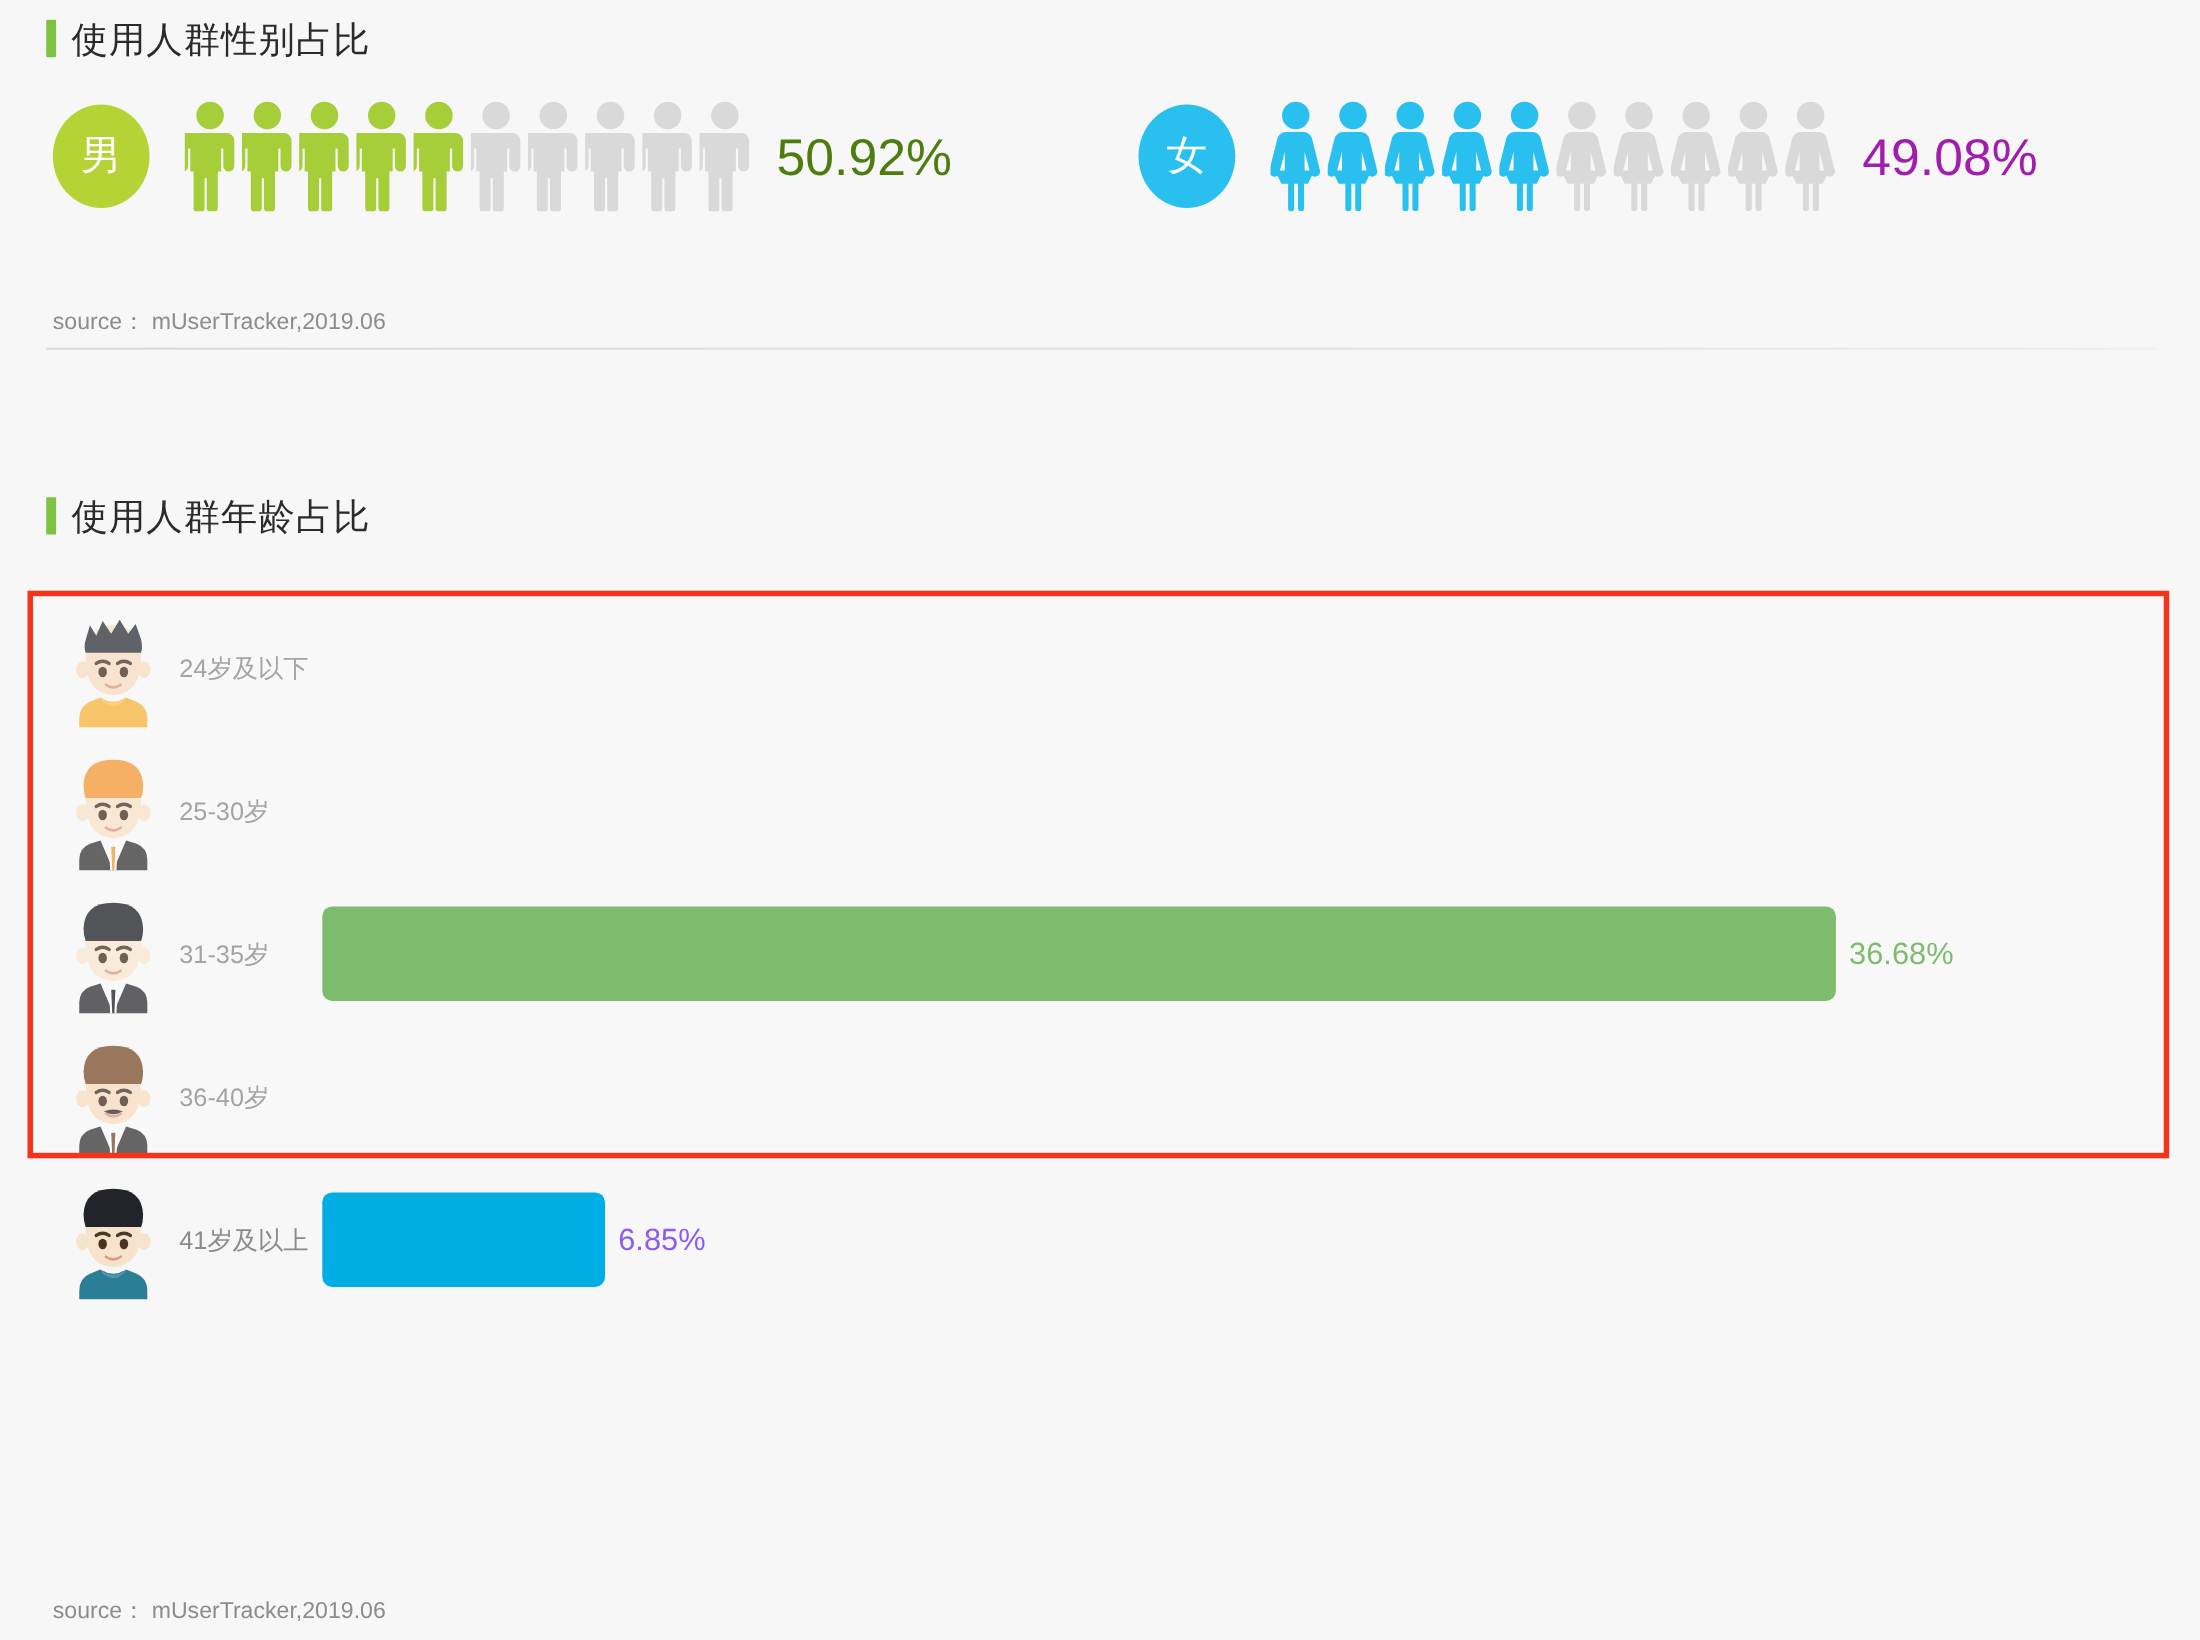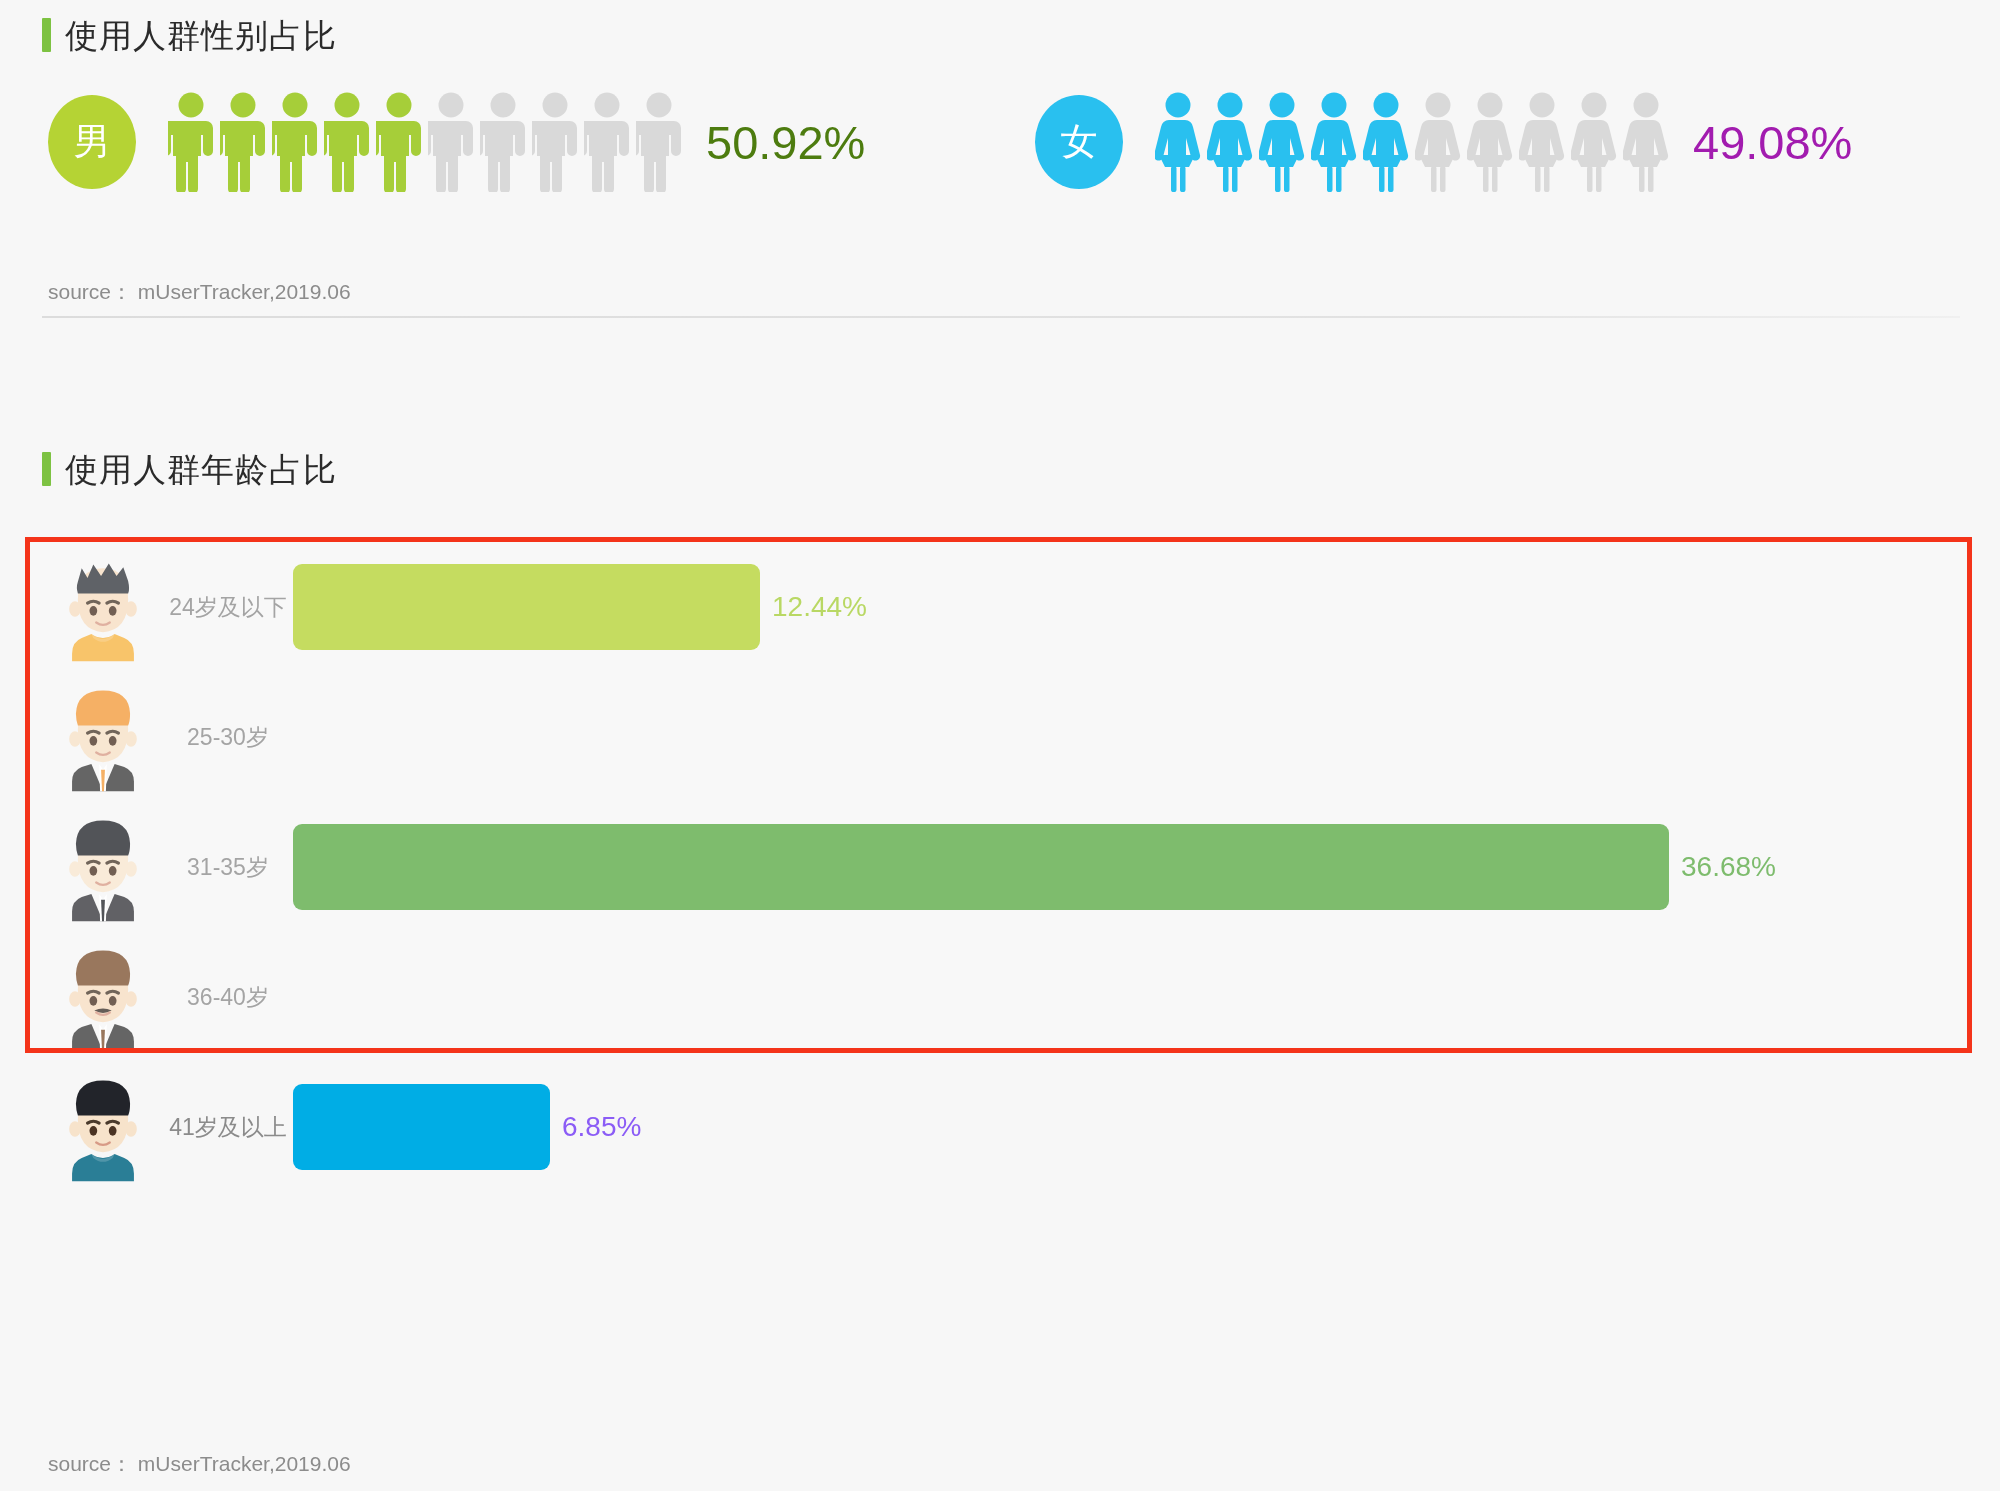--- a/index.html
+++ b/index.html
@@ -126,21 +126,20 @@
     flex: none;
   }
   .age-label {
     font-size: 23px;
     color: #8b8b8b;
     font-family: "Liberation Sans", sans-serif;
     margin-left: 12px;
     white-space: nowrap;
     width: 130px;
     flex: none;
-    text-align: center;
   }
   .bar-zone {
     position: relative;
     height: 100%;
     flex: 1;
     display: flex;
     align-items: center;
   }
   .bar {
     height: 86px;
@@ -306,24 +305,20 @@
           <path d="M16 34 L20 20 L26 30 L32 16 L40 28 L48 15 L56 28 L63 19 L68 33 Q70 42 68 46 L16 46 Q14 40 16 34 Z" fill="#33373d"></path>
           <path d="M26 56 Q32 52 38 56" stroke="#4a3a2c" stroke-width="3.2" fill="none" stroke-linecap="round"></path>
           <path d="M46 56 Q52 52 58 56" stroke="#4a3a2c" stroke-width="3.2" fill="none" stroke-linecap="round"></path>
           <ellipse cx="32" cy="64" rx="4" ry="5" fill="#4a3323"></ellipse>
           <ellipse cx="52" cy="64" rx="4" ry="5" fill="#4a3323"></ellipse>
           <path d="M35 76 Q42 81 49 76" stroke="#d79a86" stroke-width="2.4" fill="none" stroke-linecap="round"></path>
           <path d="M30 88 Q42 96 54 88 L64 92 Q74 96 74 108 L74 116 L10 116 L10 108 Q10 96 20 92 Z" fill="#f7b441"></path>
           <path d="M30 88 Q42 98 54 88 L52 92 Q42 100 32 92 Z" fill="#ffffff" opacity="0.18"></path>
         </svg></div>
       <div class="age-label">24岁及以下</div>
-      <div class="bar-zone">
-        <div class="bar" style="width:467px;background:#b5d334;"></div>
-        <div class="bar-val" style="color:#a6ce39;">12.44%</div>
-      </div>
     </div>
     <div class="age-row" style="top:142px;">
       <div class="avatar-wrap"><svg width="96" height="116" viewBox="0 0 84 120">
           <ellipse cx="13" cy="62" rx="6" ry="8" fill="#f7e1c6"></ellipse>
           <ellipse cx="71" cy="62" rx="6" ry="8" fill="#f7e1c6"></ellipse>
           <path d="M42 20 Q68 20 68 52 Q68 84 42 86 Q16 84 16 52 Q16 20 42 20 Z" fill="#f7e1c6"></path>
           <path d="M42 12 Q69 12 70 36 Q70 44 68 48 L16 48 Q14 42 14 36 Q15 12 42 12 Z" fill="#f29a3a"></path>
           <path d="M26 56 Q32 52 38 56" stroke="#4a3a2c" stroke-width="3.2" fill="none" stroke-linecap="round"></path>
           <path d="M46 56 Q52 52 58 56" stroke="#4a3a2c" stroke-width="3.2" fill="none" stroke-linecap="round"></path>
           <ellipse cx="32" cy="64" rx="4" ry="5" fill="#4a3323"></ellipse>

